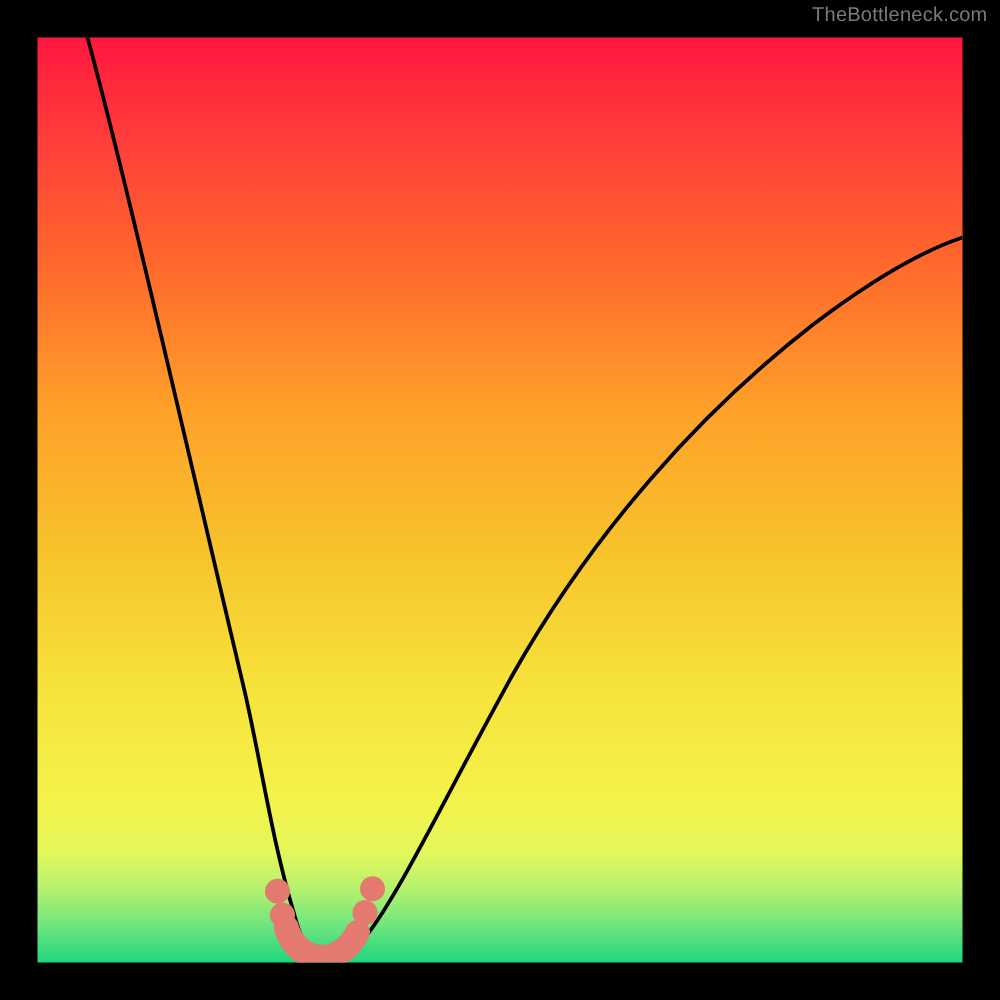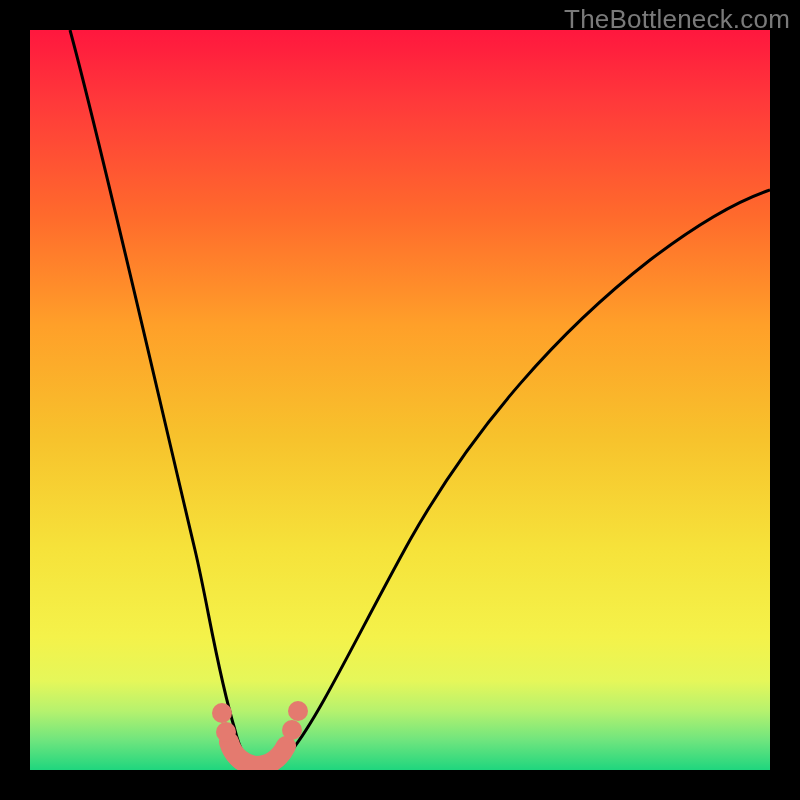--- a/index.html
+++ b/index.html
@@ -37,21 +37,21 @@
       #b6f26e 92%,
       #6fe57e 96%,
       #1fd67e 100%
     );
   }
   .watermark {
     position: absolute;
     top: 4px;
     right: 10px;
     color: #7a7a7a;
-    font-size: 26px;
+    font-size: 16px;
     font-weight: 500;
     letter-spacing: 0.2px;
     user-select: none;
   }
   svg.curve {
     position: absolute;
     left: 0; top: 0;
     width: 740px; height: 740px;
   }
   .curve path {

